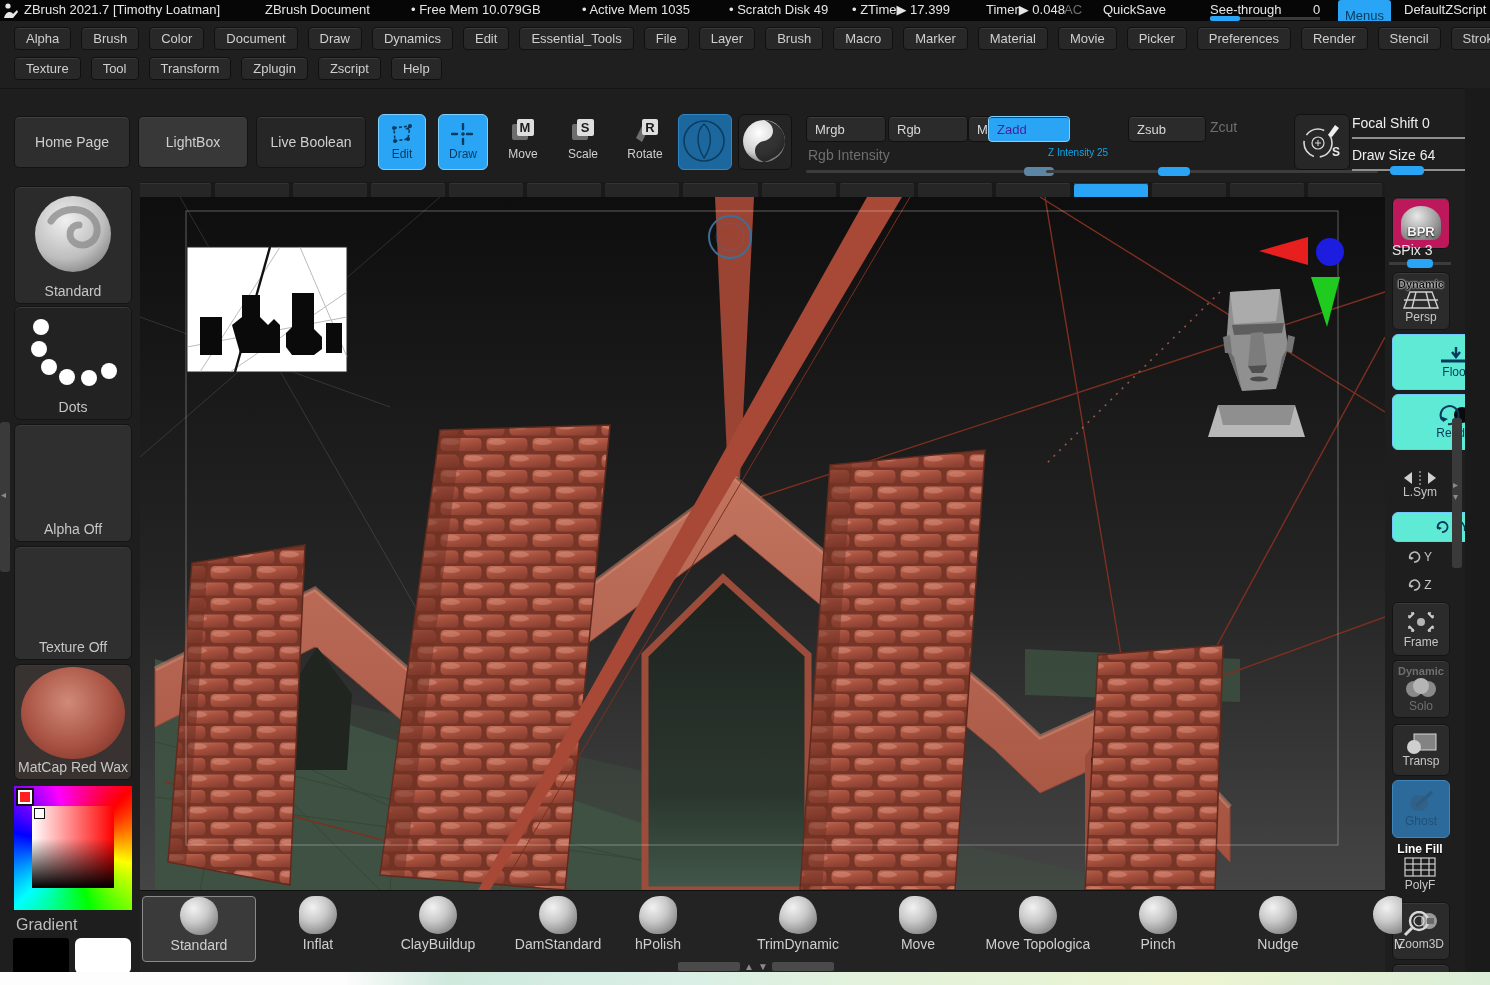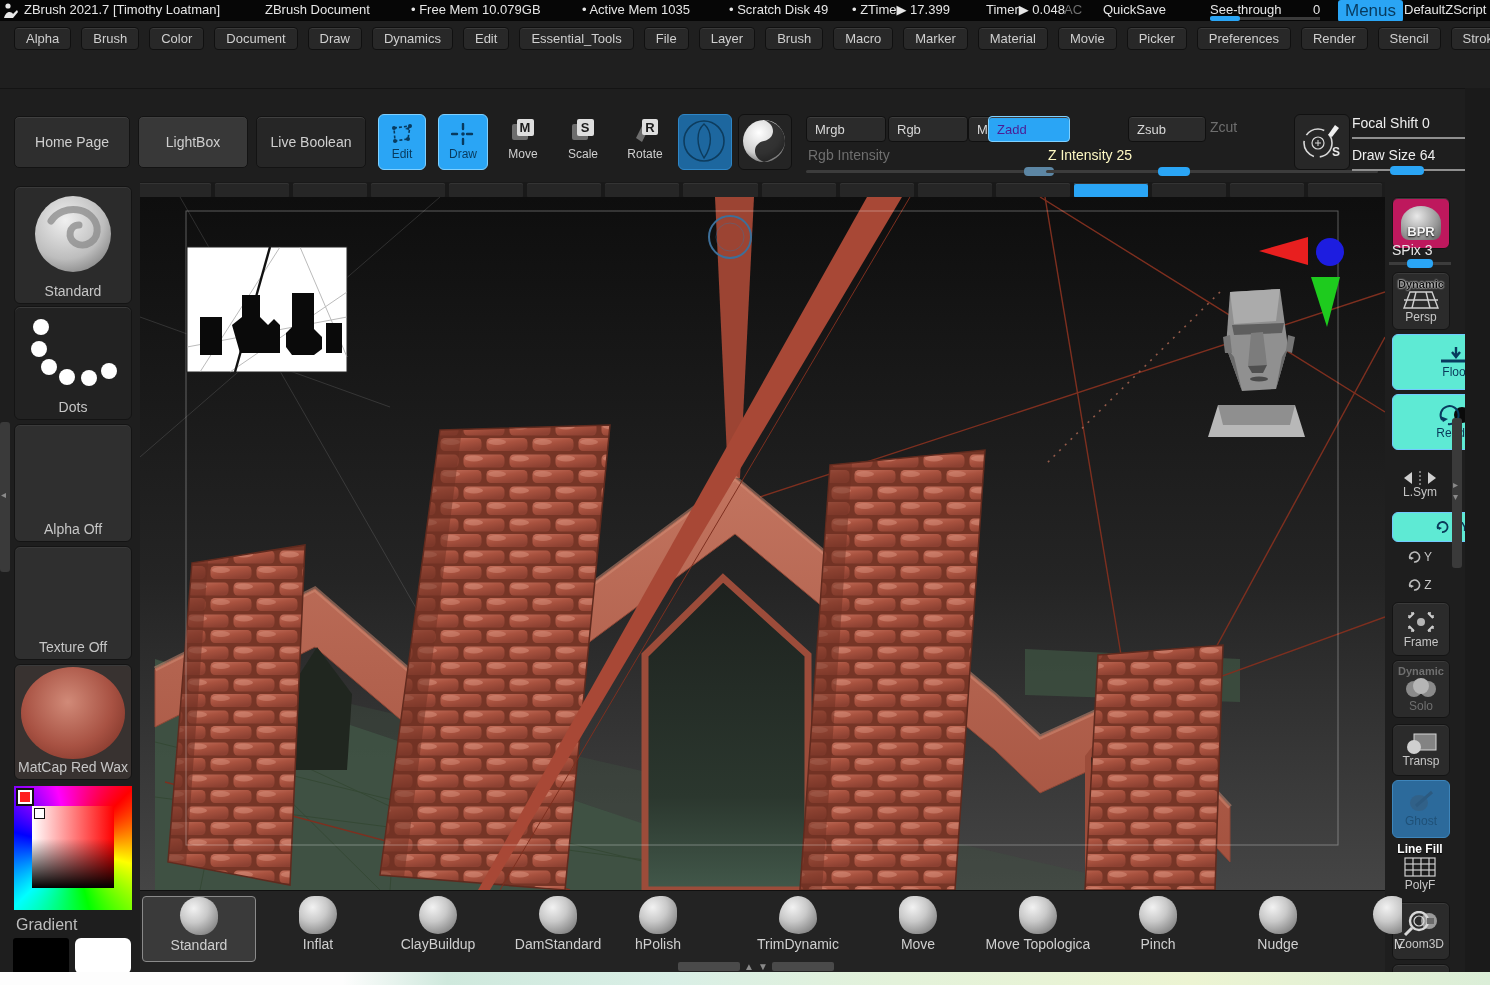--- a/index.html
+++ b/index.html
@@ -3,21 +3,21 @@
 <meta charset="utf-8">
 <style>
   html,body{margin:0;padding:0;background:#1c1c1c;width:1490px;height:985px;overflow:hidden;
     font-family:"Liberation Sans",sans-serif;-webkit-font-smoothing:antialiased;}
   .abs{position:absolute;}
   .lbl{color:#c9c9c9;font-size:13px;white-space:nowrap;}
   .dim{color:#6f6f6f;}
   
   #titlebar{left:0;top:0;width:1490px;height:21px;background:#060606;color:#e6e6e6;font-size:13px;}
   #titlebar .t{position:absolute;top:2px;white-space:nowrap;}
-  .menus-btn{background:#2aa5f5;color:#073a5e;border-radius:3px;padding:1px 7px;font-size:17px;}
+  .menus-btn{background:#2aa5f5;color:#073a5e;border-radius:3px;padding:8px 7px;font-size:13px;}
   
   #menubar{left:0;top:21px;width:1490px;height:67px;background:#1f1f1f;border-bottom:1px solid #141414;}
   .menurow{position:absolute;left:14px;display:flex;gap:10px;}
   .mbtn{background:#282828;border:1px solid #101010;box-shadow:inset 0 1px 0 #3a3a3a;border-radius:4px;
     color:#cfcfcf;font-size:13px;padding:3px 11px;white-space:nowrap;}
   
   #topshelf{left:0;top:89px;width:1490px;height:93px;background:#1e1e1e;}
   .shelfbtn{background:#2e2e2e;border:1px solid #131313;box-shadow:inset 0 1px 0 #404040;border-radius:5px;
     color:#cfcfcf;font-size:14px;display:flex;align-items:center;justify-content:center;}
   .bluebtn{background:#2aa5f5;border:1px solid #7fd0ff;border-radius:6px;color:#083a5e;
@@ -100,20 +100,28 @@
     <div class="mbtn">Macro</div>
     <div class="mbtn">Marker</div>
     <div class="mbtn">Material</div>
     <div class="mbtn">Movie</div>
     <div class="mbtn">Picker</div>
     <div class="mbtn">Preferences</div>
     <div class="mbtn">Render</div>
     <div class="mbtn">Stencil</div>
     <div class="mbtn">Stroke</div>
   </div>
+  <div class="menurow" style="top:36px">
+    <div class="mbtn">Texture</div>
+    <div class="mbtn">Tool</div>
+    <div class="mbtn">Transform</div>
+    <div class="mbtn">Zplugin</div>
+    <div class="mbtn">Zscript</div>
+    <div class="mbtn">Help</div>
+  </div>
 </div>
 
 <div id="topshelf" class="abs">
   <div class="abs shelfbtn" style="left:14px;top:27px;width:114px;height:50px">Home Page</div>
   <div class="abs shelfbtn" style="left:138px;top:27px;width:108px;height:50px;background:#383838">LightBox</div>
   <div class="abs shelfbtn" style="left:256px;top:27px;width:108px;height:50px;background:#262626">Live Boolean</div>
 
   <div class="abs bluebtn" style="left:378px;top:25px;width:46px;height:54px">
     <svg width="24" height="22" viewBox="0 0 24 22">
       <path d="M4,5 L20,3 L18,16 L5,18 Z" fill="none" stroke="#083a5e" stroke-width="1.6" stroke-dasharray="3,2"></path>
@@ -187,21 +195,21 @@
   <div class="abs smallbtn" style="left:888px;top:27px;width:70px;height:24px">Rgb</div>
   <div class="abs smallbtn" style="left:968px;top:27px;width:40px;height:24px">M</div>
   <span class="abs lbl dim" style="left:808px;top:58px;font-size:14px">Rgb Intensity</span>
   <div class="abs track" style="left:806px;top:81px;width:350px">
     <div class="abs" style="left:218px;top:-3px;width:30px;height:9px;background:#5c86a4;border-radius:4px"></div>
   </div>
 
   <div class="abs smallbtn" style="left:988px;top:27px;width:72px;height:24px;background:#2aa5f5;border:1px solid #7fd0ff;color:#4c1d95">Zadd</div>
   <div class="abs smallbtn" style="left:1128px;top:27px;width:68px;height:24px">Zsub</div>
   <span class="abs lbl dim" style="left:1210px;top:30px;font-size:14px">Zcut</span>
-  <span class="abs" style="left:1048px;top:58px;color:#fef9c3;font-size:14px">
+  <span class="abs" style="left:1048px;top:58px;color:#0ea5e9;font-size:10px">
     <span>Z Intensity</span>&nbsp;<span>25</span>
   </span>
   <div class="abs track" style="left:1046px;top:81px;width:332px">
     <div class="abs handle" style="left:112px;top:-3px;width:32px"></div>
   </div>
 
   <div class="abs" style="left:1294px;top:25px;width:54px;height:54px;background:#272727;border:1px solid #111;border-radius:6px">
     <svg width="52" height="52" viewBox="0 0 52 52">
       <circle cx="23" cy="28" r="14" fill="none" stroke="#d8d8d8" stroke-width="1.6" stroke-dasharray="20,6"></circle>
       <circle cx="23" cy="28" r="6" fill="none" stroke="#d8d8d8" stroke-width="1.2"></circle>

